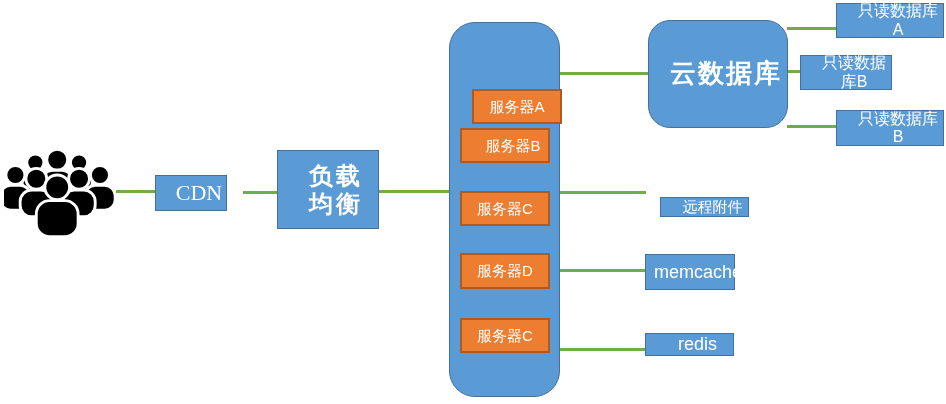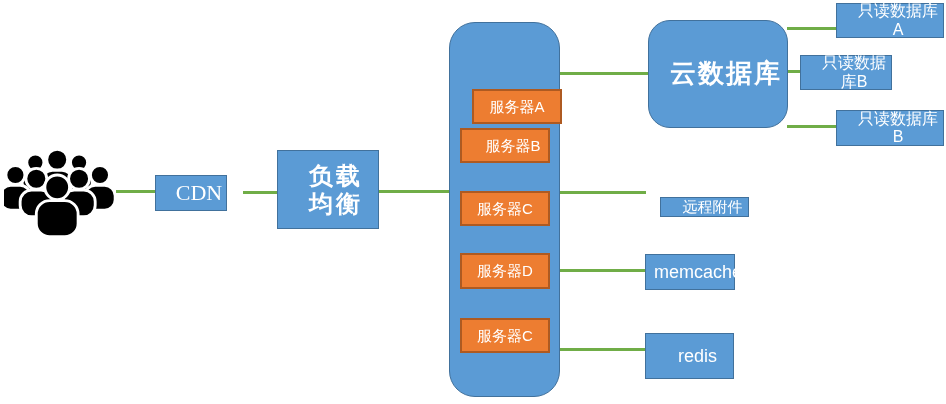--- a/index.html
+++ b/index.html
@@ -106,17 +106,17 @@
   </div>
 
   <div class="node blue small" style="left:660px; top:173px; width:89px; height:20px;margin-top:24px;">
     <span>远程附件</span>
   </div>
 
   <div class="node blue cache" style="left:645px; top:254px; width:90px; height:36px;">
     <span>memcache</span>
   </div>
 
-  <div class="node blue cache" style="left:645px; top:333px; width:89px; height:46px;">
+  <div class="node blue cache" style="left:645px; top:333px; width:89px; height:23px;">
     <span>redis</span>
   </div>
 
 </div>
 
 </body></html>

